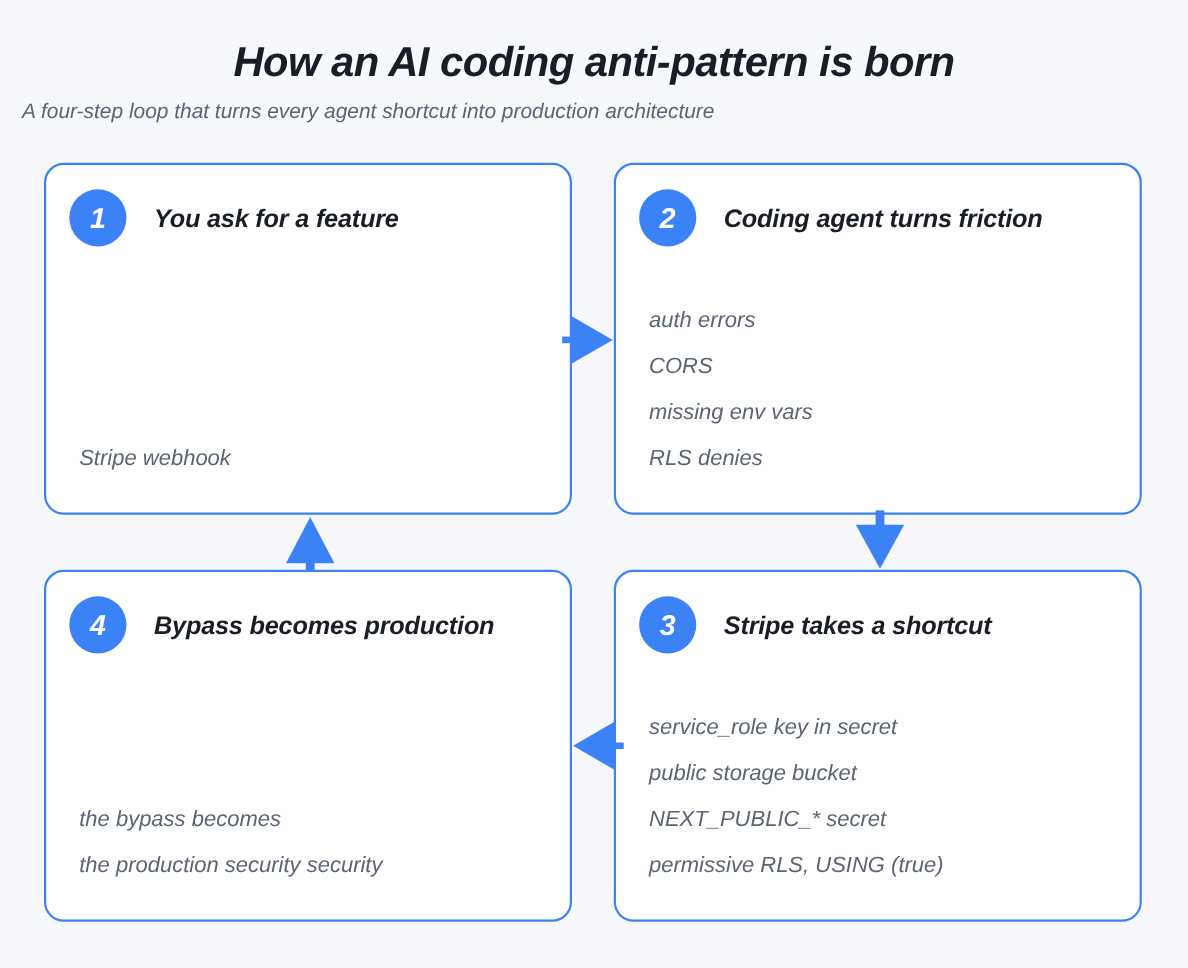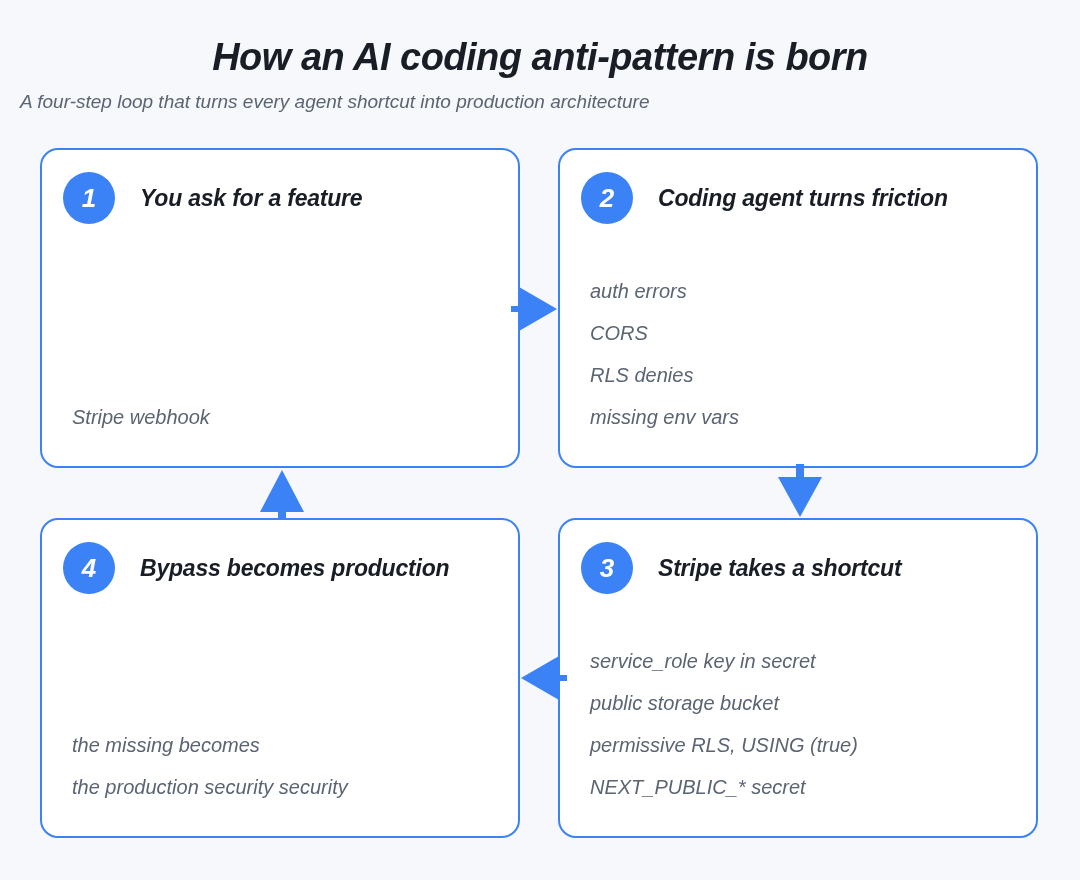--- a/index.html
+++ b/index.html
@@ -99,45 +99,45 @@
   </section>
 
   <section class="card" id="card2">
     <div class="card-header">
       <div class="badge">2</div>
       <h2 class="card-title">Coding agent turns friction</h2>
     </div>
     <ul class="card-list">
       <li class="card-item">auth errors</li>
       <li class="card-item">CORS</li>
+      <li class="card-item">missing env vars</li>
       <li class="card-item">RLS denies</li>
-      <li class="card-item">missing env vars</li>
     </ul>
   </section>
 
   <section class="card" id="card3">
     <div class="card-header">
       <div class="badge">3</div>
       <h2 class="card-title">Stripe takes a shortcut</h2>
     </div>
     <ul class="card-list">
       <li class="card-item">service_role key in secret</li>
       <li class="card-item">public storage bucket</li>
+      <li class="card-item">NEXT_PUBLIC_* secret</li>
       <li class="card-item">permissive RLS, USING (true)</li>
-      <li class="card-item">NEXT_PUBLIC_* secret</li>
     </ul>
   </section>
 
   <section class="card" id="card4">
     <div class="card-header">
       <div class="badge">4</div>
       <h2 class="card-title">Bypass becomes production</h2>
     </div>
     <ul class="card-list">
-      <li class="card-item">the missing becomes</li>
+      <li class="card-item">the bypass becomes</li>
       <li class="card-item">the production security security</li>
     </ul>
   </section>
 
   <svg class="arrows-layer" viewBox="0 0 1080 880" xmlns="http://www.w3.org/2000/svg">
     <g>
       <rect class="arrow-shape" x="511" y="306" width="10" height="6"></rect>
       <polygon class="arrow-shape" points="519,287 519,331 557,309"></polygon>
     </g>
     <g>

